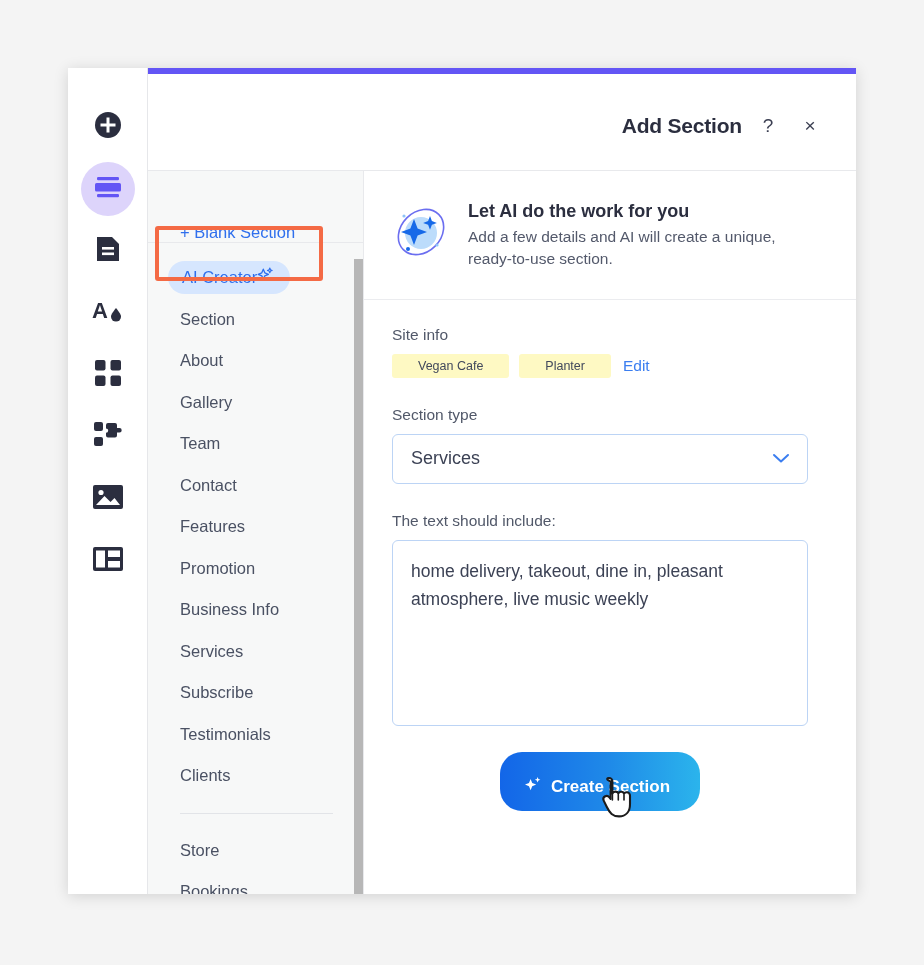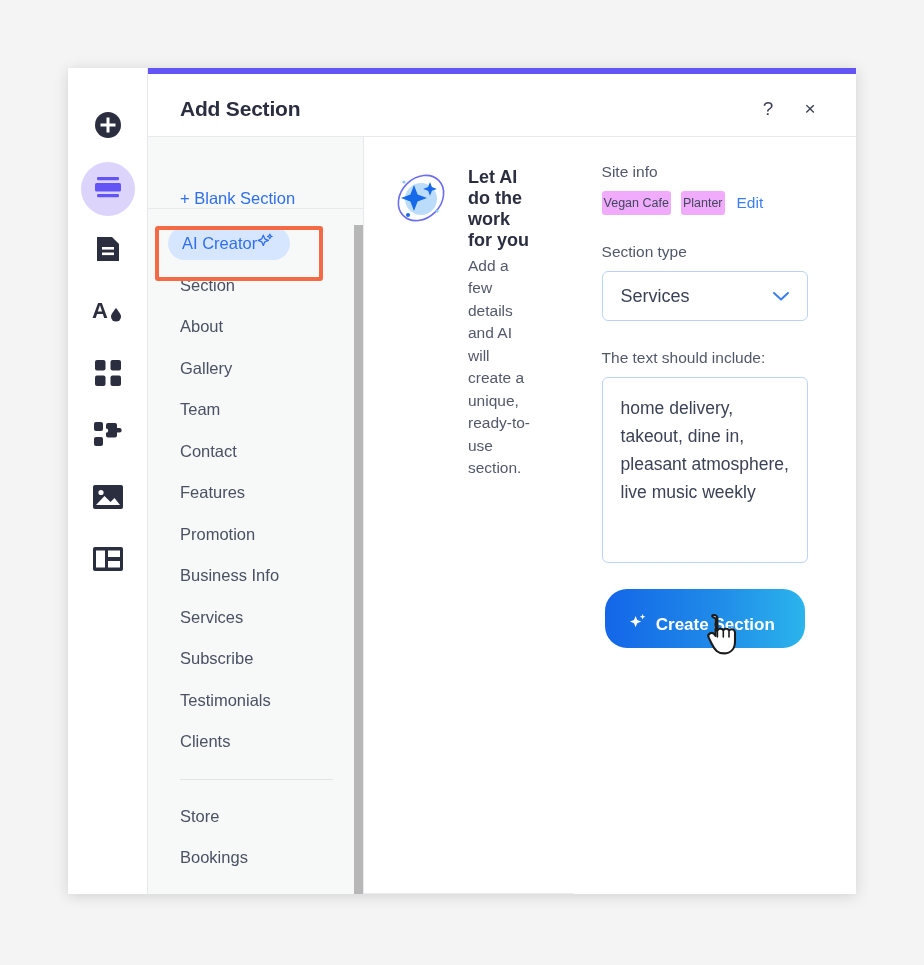--- a/index.html
+++ b/index.html
@@ -60,26 +60,27 @@
     flex-direction: column;
     background: #ffffff;
     min-width: 0;
   }
   #panel-top-accent {
     height: 6px;
     background: #6355f5;
     width: 100%;
   }
   #panel-header {
-    height: 63px;
+    height: 97px;
     display: flex;
     align-items: center;
     padding: 8px 30px 0 32px;
     border-bottom: 1px solid #e8e9ec;
     box-sizing: border-box;
+    text-align: right;
   }
   #panel-title {
     font-size: 21px;
     font-weight: bold;
     color: #2b2e3f;
     letter-spacing: -0.2px;
     flex: 1;
   }
   .header-btn {
     width: 32px;
@@ -166,21 +167,21 @@
     width: 9px;
     bottom: 0;
     background: #b7b7b7;
   }
 
   
   #ai-content-col {
     flex: 1;
     background: #ffffff;
     display: flex;
-    flex-direction: row;
+    flex-direction: column;
     min-width: 0;
   }
   #ai-banner {
     display: flex;
     align-items: flex-start;
     gap: 18px;
     padding: 30px 40px 28px 28px;
     border-bottom: 1px solid #ebecef;
   }
   #ai-banner-icon { flex-shrink: 0; margin-top: 2px; }
@@ -203,24 +204,24 @@
     color: #515869;
     margin-bottom: 10px;
   }
   #site-info-tags {
     display: flex;
     align-items: center;
     gap: 10px;
     margin-bottom: 28px;
   }
   .info-tag {
-    background: #f0abfc;
+    background: #fef9c3;
     color: #41485c;
     font-size: 12.5px;
-    padding: 5px 2px;
+    padding: 5px 26px;
     border-radius: 3px;
   }
   #site-info-edit {
     color: #3b7ef0;
     font-size: 15.5px;
     cursor: pointer;
     margin-left: 2px;
   }
 
   #section-type-select {

